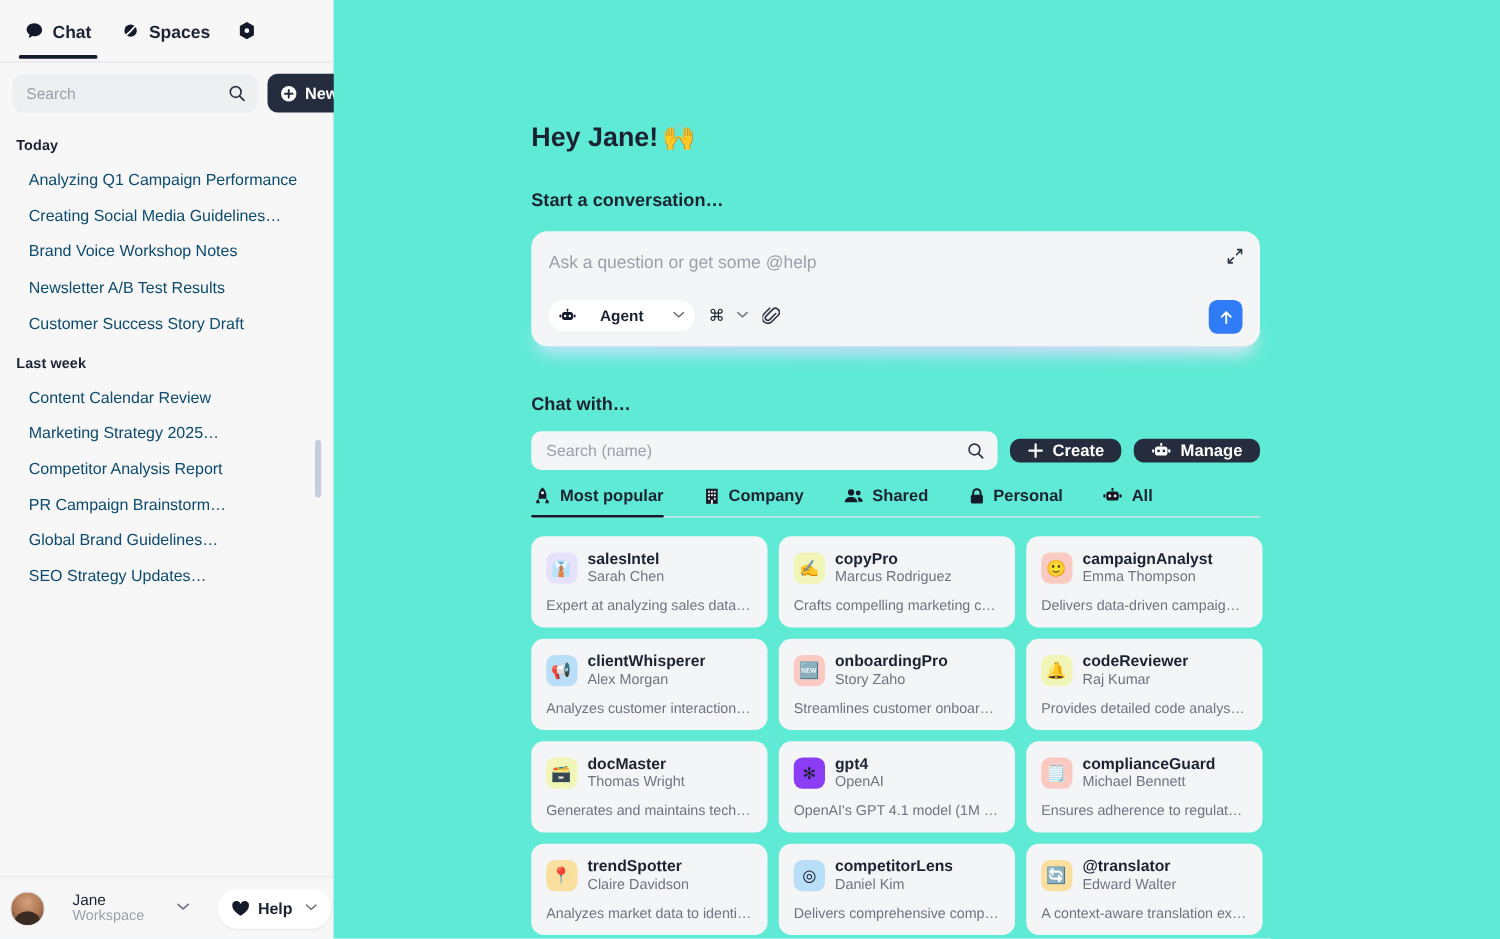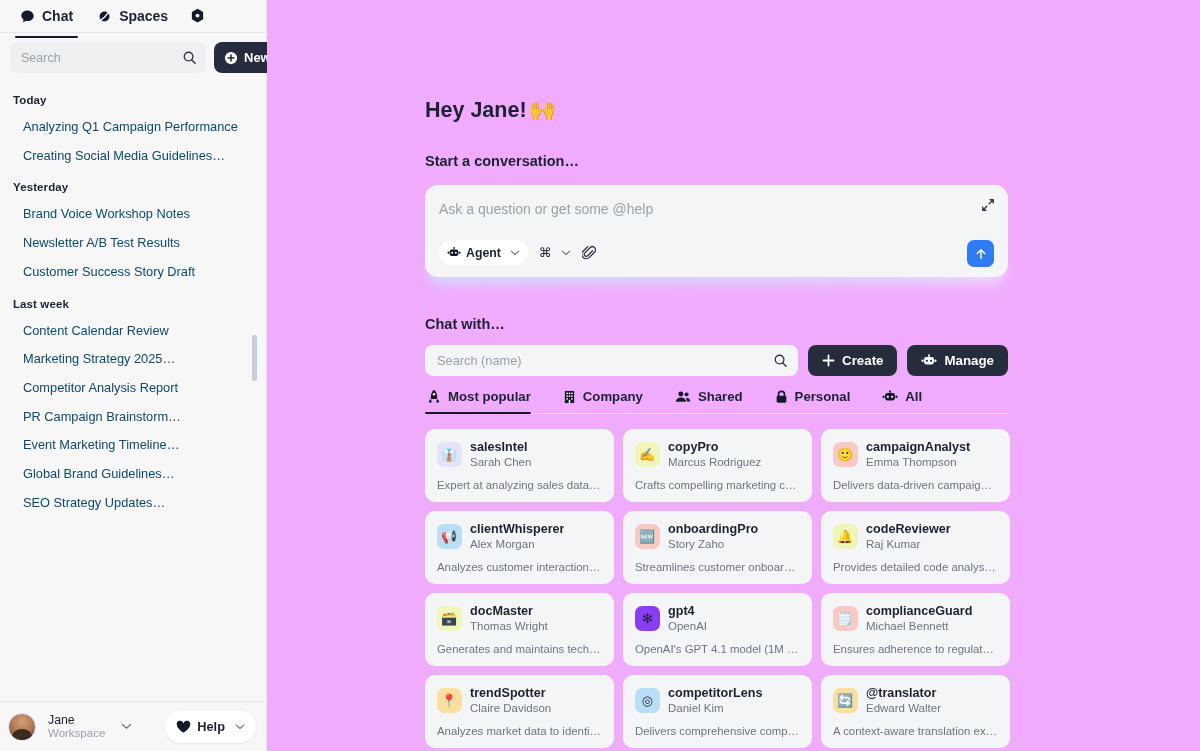--- a/index.html
+++ b/index.html
@@ -16,21 +16,21 @@
   .sidebar {
     width: 267px; height: 751px;
     background: #f7f7f8;
     border-right: 1px solid #e7e8ec;
     display: flex; flex-direction: column;
     position: relative;
   }
   .side-tabs {
     display: flex; align-items: center;
     gap: 0px; padding: 0 8px;
-    height: 33px;
+    height: 50px;
     border-bottom: 1px solid #e7e8ec;
     background: #f7f7f8;
   }
   .side-tab {
     display: flex; align-items: center; gap: 7px;
     padding: 0 12px; height: 44px;
     font-size: 14px; font-weight: 700; color: #1b2333;
     cursor: pointer; position: relative;
   }
   .side-tab.active::after {
@@ -82,21 +82,21 @@
     cursor: pointer; line-height: 1.15;
   }
   .sb-track {
     position: absolute; right: 9px; top: 252px; width: 5px; height: 46px;
     background: #c6cddb; border-radius: 3px;
   }
 
   .side-footer {
     height: 50px; border-top: 1px solid #e7e8ec;
     display: flex; align-items: center; padding: 0 10px 0 8px;
-    gap: 12px; background: #f7f7f8;
+    gap: 22px; background: #f7f7f8;
   }
   .avatar-photo {
     width: 28px; height: 28px; border-radius: 50%;
     background: radial-gradient(circle at 50% 30%, #d6a07c 0%, #a9734f 55%, #4a3324 100%);
     border: 1px solid #dfe1e6; flex: none; overflow: hidden; position: relative;
   }
   .avatar-photo::after{
     content:""; position:absolute; left:50%; top:58%; width:20px; height:16px;
     transform:translateX(-50%); border-radius:50% 50% 0 0; background:#3a2b20;
   }
@@ -106,21 +106,21 @@
   .chev { color: #6d7481; font-size: 10px; margin-left: 4px; }
   .help-btn {
     margin-left: auto; height: 32px; background: #fff; border: none;
     border-radius: 16px; display: flex; align-items: center; gap: 6px;
     padding: 0 11px; font-family: inherit; font-size: 12.8px;
     font-weight: 700; color: #1b2333; cursor: pointer;
     box-shadow: 0 1px 2px rgba(16,24,40,.07);
   }
 
   
-  .main { flex: 1; height: 751px; overflow: hidden; position: relative; background:#f0abfc; }
+  .main { flex: 1; height: 751px; overflow: hidden; position: relative; background:#5eead4; }
   .main-inner { padding: 97px 0 0 158px; }
   .greeting {
     font-size: 21.5px; font-weight: 700; color: #1b2333;
     display: flex; align-items: center; gap: 3px;
   }
   .section-h {
     font-size: 14.5px; font-weight: 700; color: #1b2333;
     margin-top: 30px;
   }
 
@@ -133,21 +133,21 @@
   .expand-ic {
     position: absolute; right: 13px; top: 13px; color: #2b3344;
     cursor: pointer; line-height: 0;
   }
   .composer-tools {
     position: absolute; left: 14px; bottom: 12px;
     display: flex; align-items: center; gap: 11px;
   }
   .agent-pill {
     height: 25px; background: #fff; border-radius: 13px; border: none;
-    display: flex; align-items: center; gap: 5px; padding: 0 8px;
+    display: flex; align-items: center; gap: 19px; padding: 0 8px;
     font-family: inherit; font-size: 12.3px; font-weight: 600; color: #1b2333;
     cursor: pointer;
   }
   .cmd-pill {
     display: flex; align-items: center; gap: 5px; color: #1b2333;
     font-size: 13px; cursor: pointer;
   }
   .clip-btn { cursor: pointer; color: #2b3344; line-height: 0; }
   .send-btn {
     position: absolute; right: 14px; bottom: 10px; width: 27px; height: 27px;
@@ -167,21 +167,21 @@
   .cw-search {
     flex: 1; height: 31px; background: #f4f5f7; border-radius: 8px;
     display: flex; align-items: center; padding: 0 10px 0 12px;
   }
   .cw-search input {
     flex: 1; border: none; outline: none; background: transparent;
     font-family: inherit; font-size: 12.8px; color: #2b3344;
   }
   .cw-search input::placeholder { color: #9aa0ab; }
   .dark-btn {
-    height: 31px; background: #242c3d; color: #fff; border: none;
+    height: 19px; background: #242c3d; color: #fff; border: none;
     border-radius: 8px; display: flex; align-items: center; gap: 7px;
     padding: 0 14px; font-family: inherit; font-size: 13.3px;
     font-weight: 700; cursor: pointer;
   }
 
   .tabs {
     display: flex; align-items: flex-end; gap: 0;
     width: 583px; margin-top: 13px;
     border-bottom: 1px solid #e7e8ec;
   }
@@ -281,31 +281,29 @@
       <button class="dots-btn">
         <span>•••</span>
       </button>
     </div>
 
     <div class="conv-scroll">
       <div class="group-label">Today</div>
       <div class="conv-item">Analyzing Q1 Campaign Performance</div>
       <div class="conv-item">Creating Social Media Guidelines…</div>
 
-      <div class="group-label">Yesterday</div>
       <div class="conv-item">Brand Voice Workshop Notes</div>
       <div class="conv-item">Newsletter A/B Test Results</div>
       <div class="conv-item">Customer Success Story Draft</div>
 
       <div class="group-label">Last week</div>
       <div class="conv-item">Content Calendar Review</div>
       <div class="conv-item">Marketing Strategy 2025…</div>
       <div class="conv-item">Competitor Analysis Report</div>
       <div class="conv-item">PR Campaign Brainstorm…</div>
-      <div class="conv-item">Event Marketing Timeline…</div>
       <div class="conv-item">Global Brand Guidelines…</div>
       <div class="conv-item">SEO Strategy Updates…</div>
 
       <div class="sb-track"></div>
     </div>
 
     <div class="side-footer">
       <div class="avatar-photo"></div>
       <div class="user-meta">
         <span class="user-name">Jane</span>

